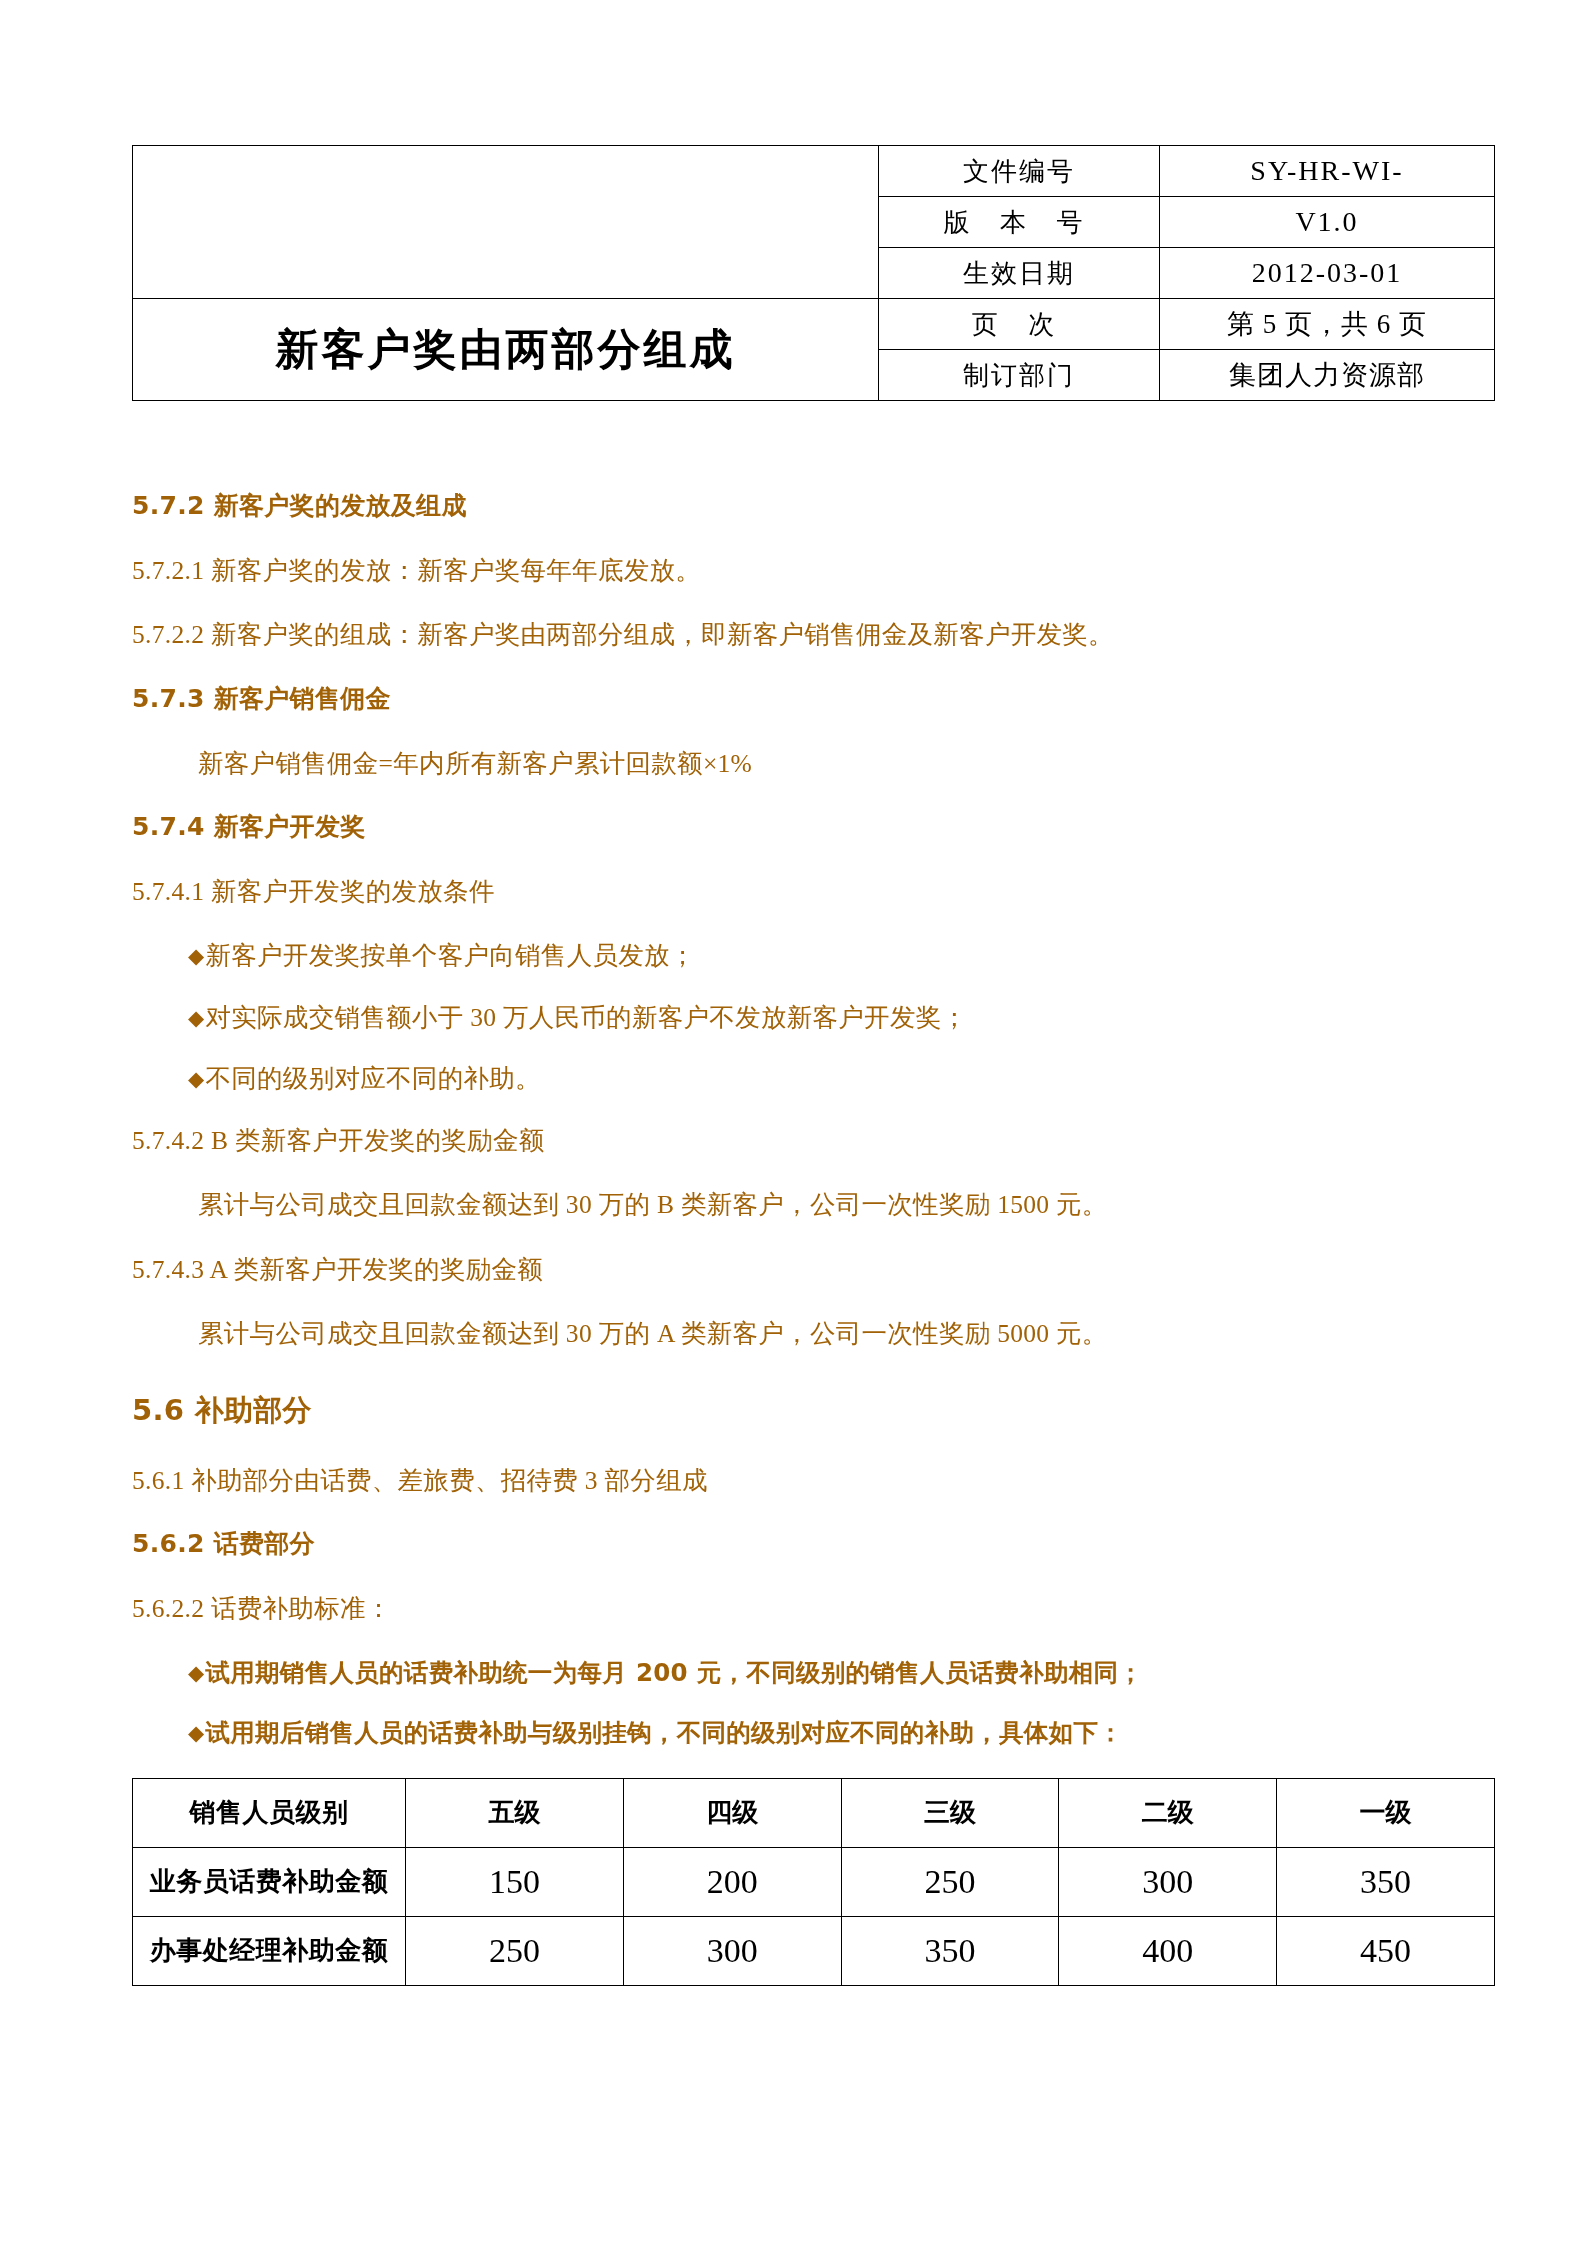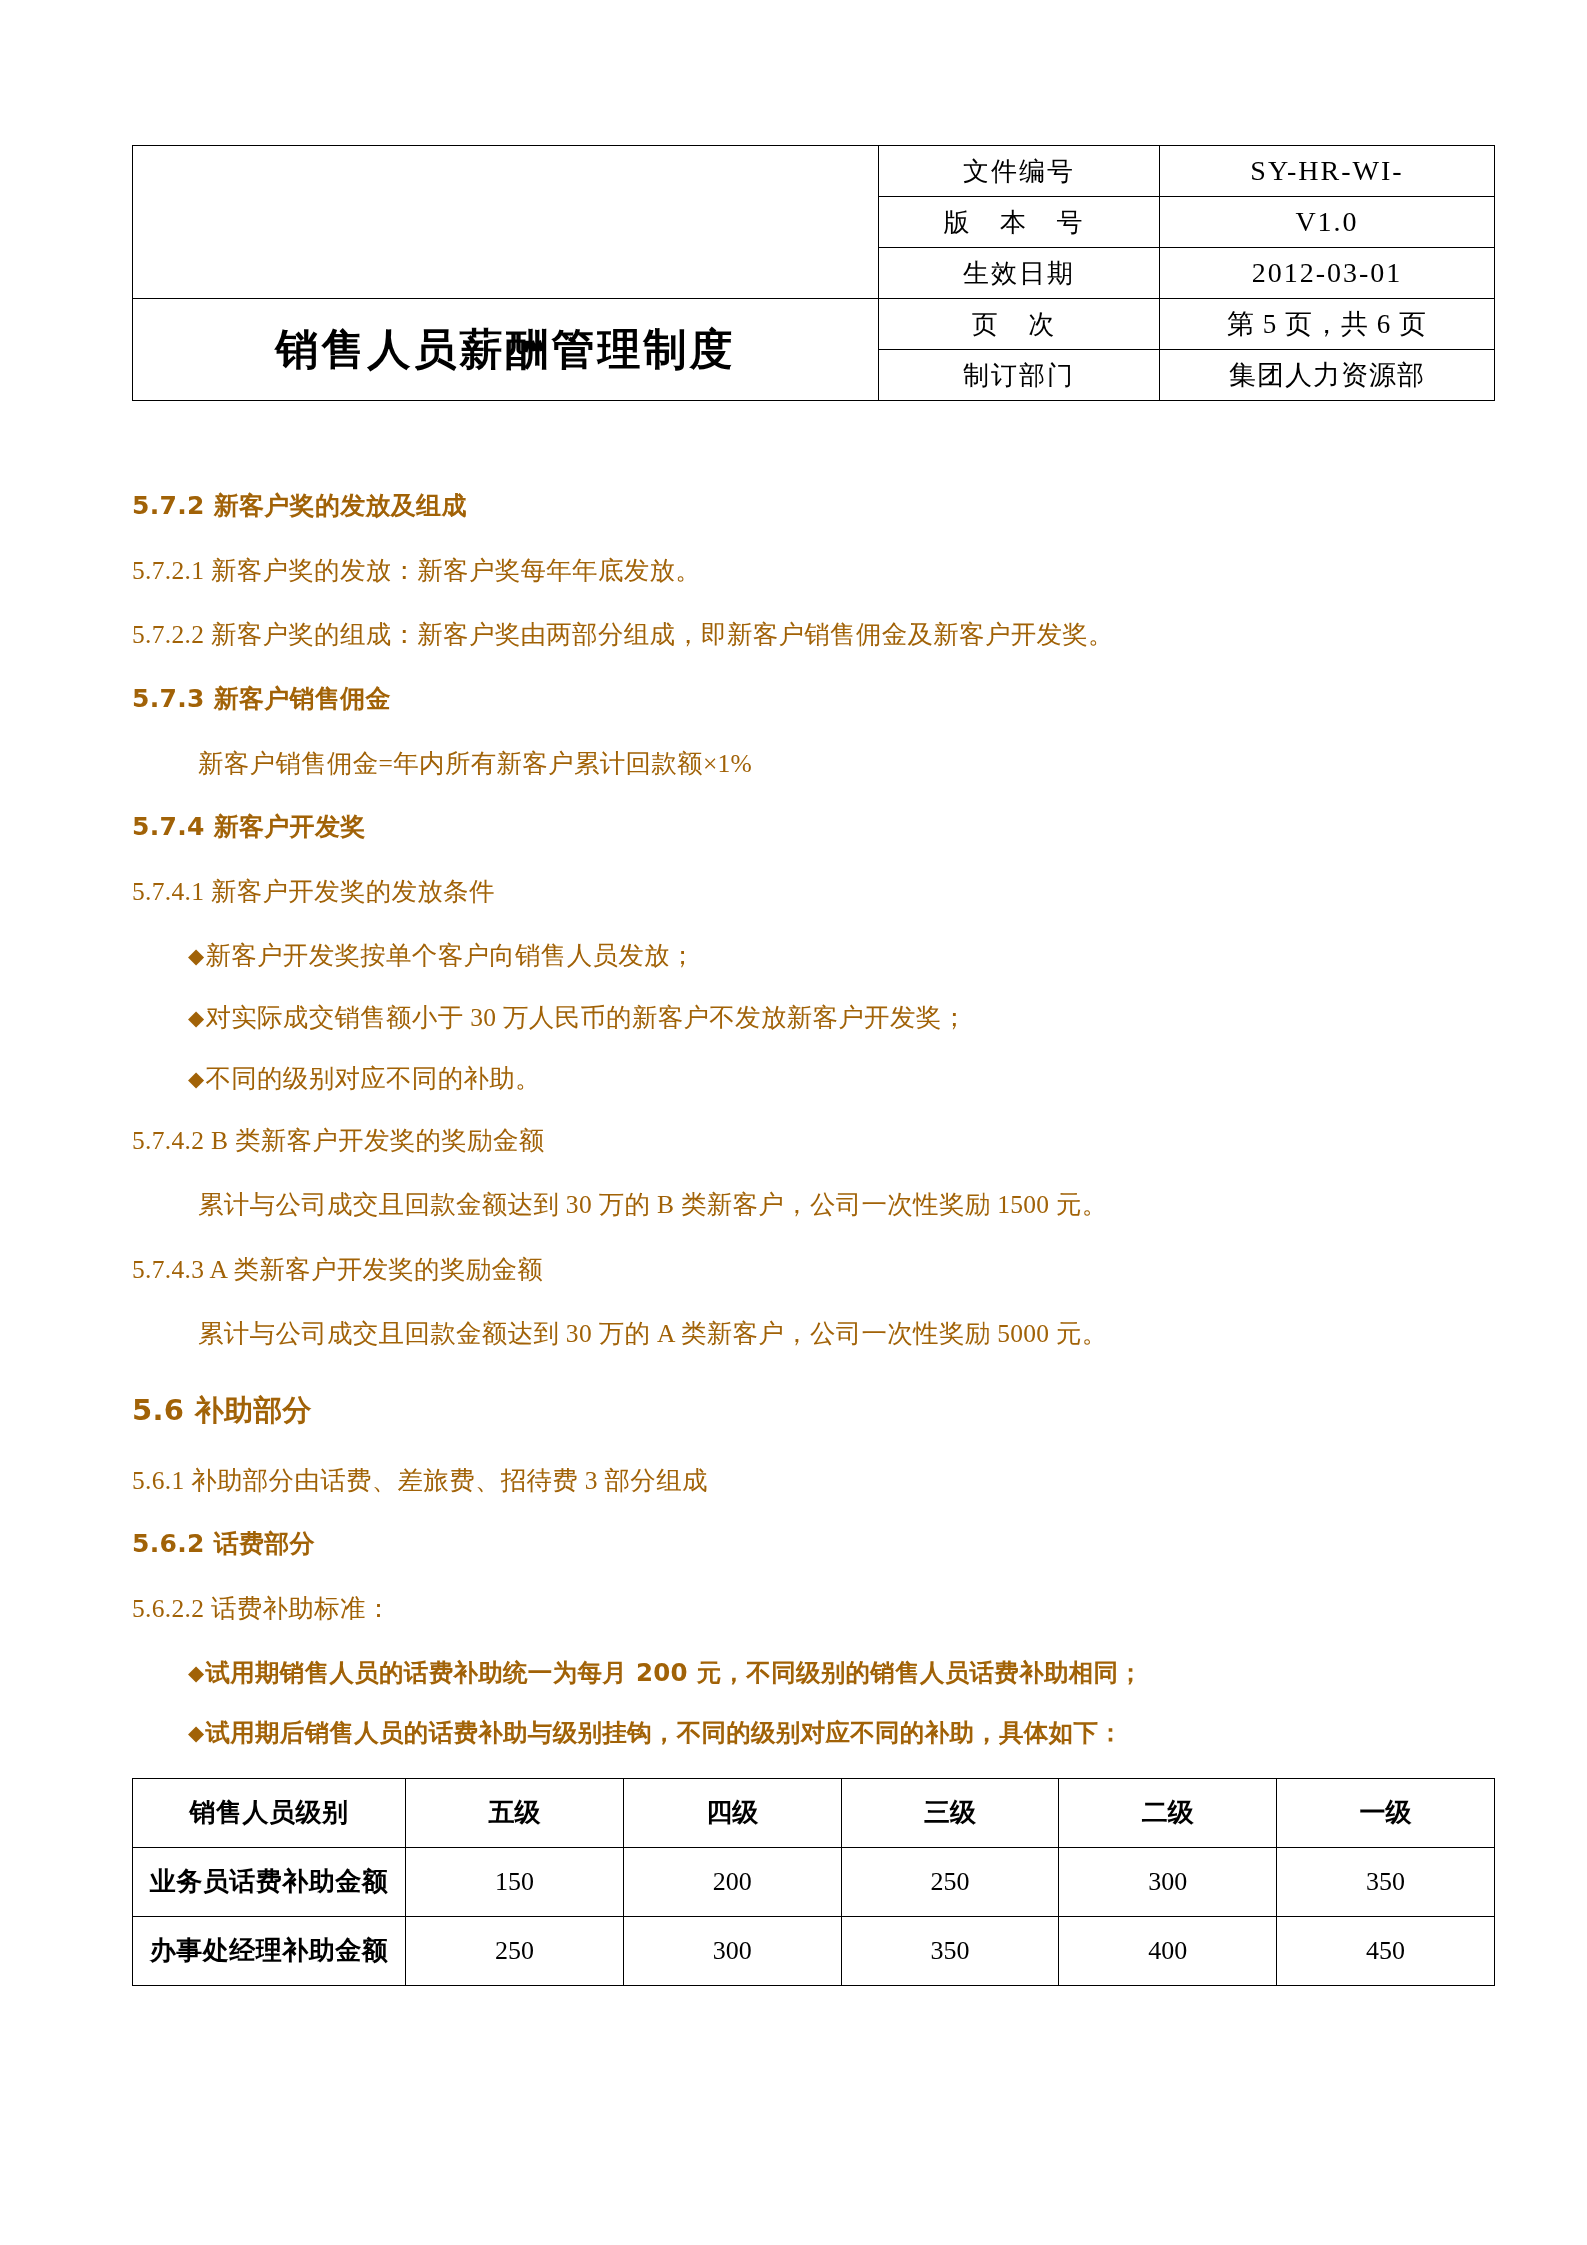--- a/index.html
+++ b/index.html
@@ -144,21 +144,21 @@
     font-size: 26px;
     letter-spacing: 0.5px;
   }
   table.grade-table td.colhead {
     font-family: "DejaVu Sans", "Liberation Sans", sans-serif;
     font-weight: bold;
     font-size: 26px;
   }
   table.grade-table td.num {
     font-family: "Liberation Serif", "DejaVu Serif", serif;
-    font-size: 26px;
+    font-size: 34px;
   }
   .col-0 { width: 270px; }
   .col-n { width: auto; }
 </style>
 </head>
 <body>
 
 <div class="page">
 
   <div class="header-wrap">
@@ -171,21 +171,21 @@
         </tr>
         <tr class="hdr-row-h">
           <td class="hdr-label-cell hdr-label-spaced">版 本 号</td>
           <td class="hdr-value-cell hdr-value-mono">V1.0</td>
         </tr>
         <tr class="hdr-row-h">
           <td class="hdr-label-cell">生效日期</td>
           <td class="hdr-value-cell hdr-value-mono">2012-03-01</td>
         </tr>
         <tr class="hdr-row-h">
-          <td class="hdr-title-cell" rowspan="2">销售人员薪酬管理制度</td>
+          <td class="hdr-title-cell" rowspan="2">新客户奖由两部分组成</td>
           <td class="hdr-label-cell hdr-label-spaced">页    次</td>
           <td class="hdr-value-cell">第 5 页，共 6 页</td>
         </tr>
         <tr class="hdr-row-h">
           <td class="hdr-label-cell">制订部门</td>
           <td class="hdr-value-cell">集团人力资源部</td>
         </tr>
       </tbody>
     </table>
   </div>

